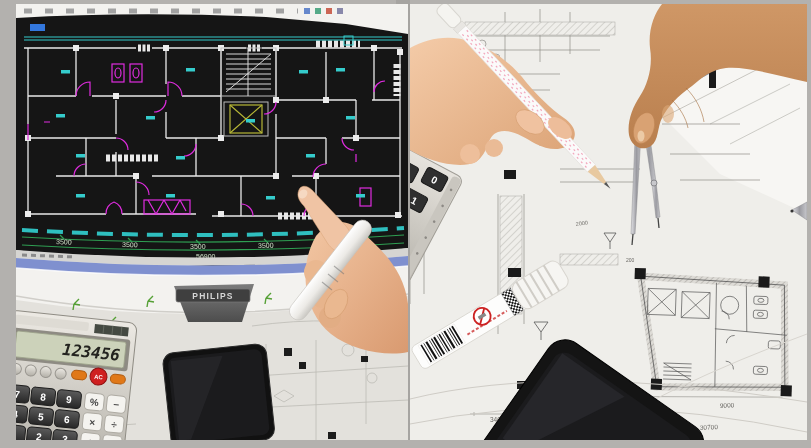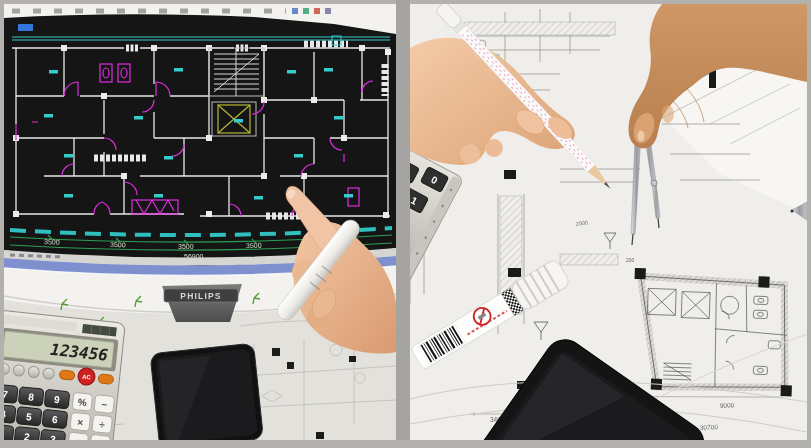--- a/index.html
+++ b/index.html
@@ -1,19 +1,19 @@
 <!DOCTYPE html>
 <html><head>
 <meta charset="utf-8">
 <style>
   html,body{margin:0;padding:0;background:#888;}
   #stage{position:relative;width:811px;height:448px;background:#b3b1ae;outline:1px solid #8e8c89;overflow:hidden;
          font-family:"Liberation Sans", sans-serif;}
   .panel{position:absolute;top:4px;height:436px;overflow:hidden;background:#e8e6e1;}
-  #panel-left{left:4px;width:392px;}
+  #panel-left{left:16px;width:392px;}
   #panel-right{left:410px;width:397px;}
   #divider{position:absolute;left:396px;top:0;width:14px;height:448px;background:#aoa;}
   svg{display:block;}
   text{font-family:"Liberation Sans", sans-serif;}
   .lcd{font-family:"DejaVu Sans Mono", monospace;font-weight:bold;font-style:italic;}
 </style>
 </head>
 <body>
 
 <div id="stage">

